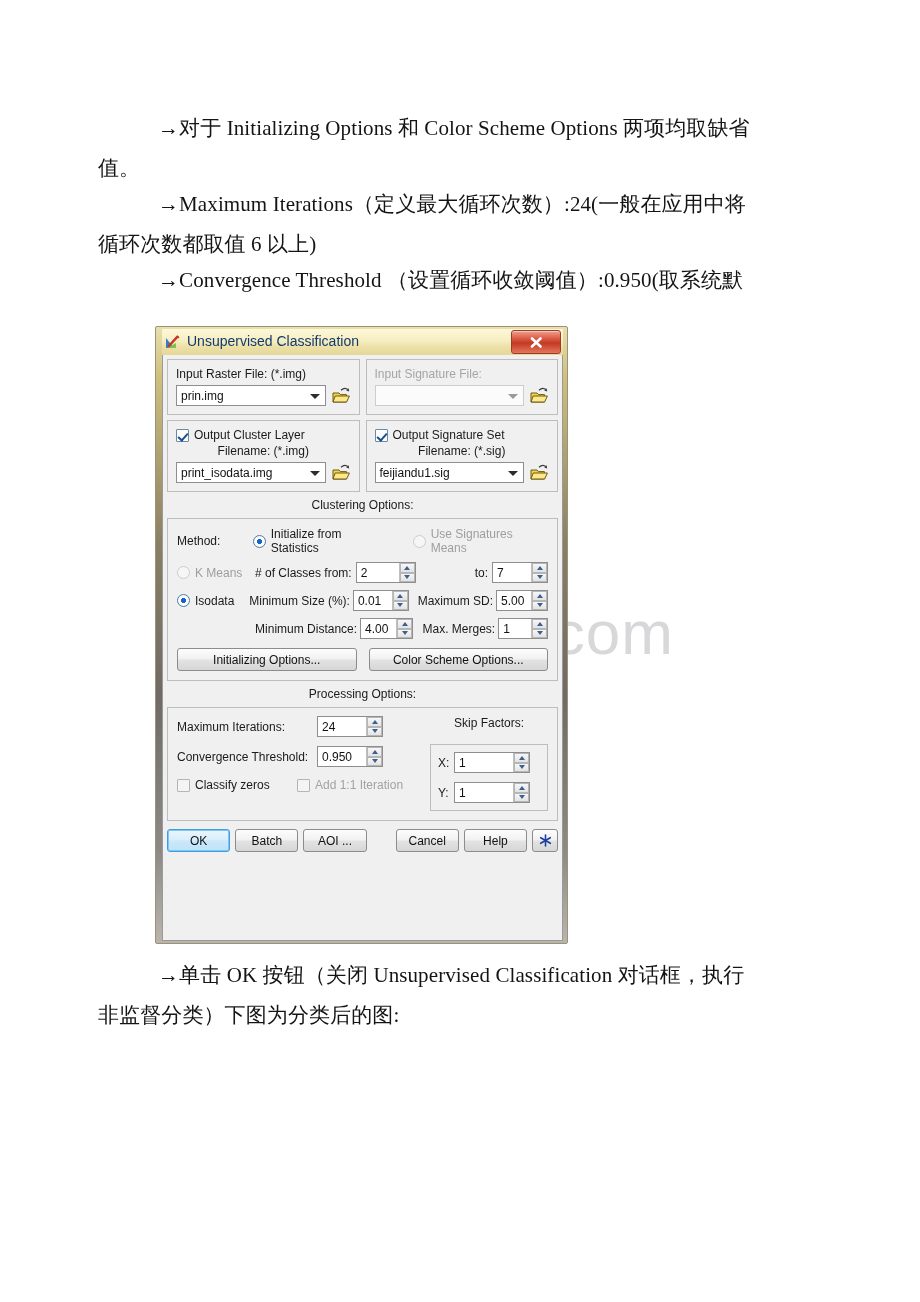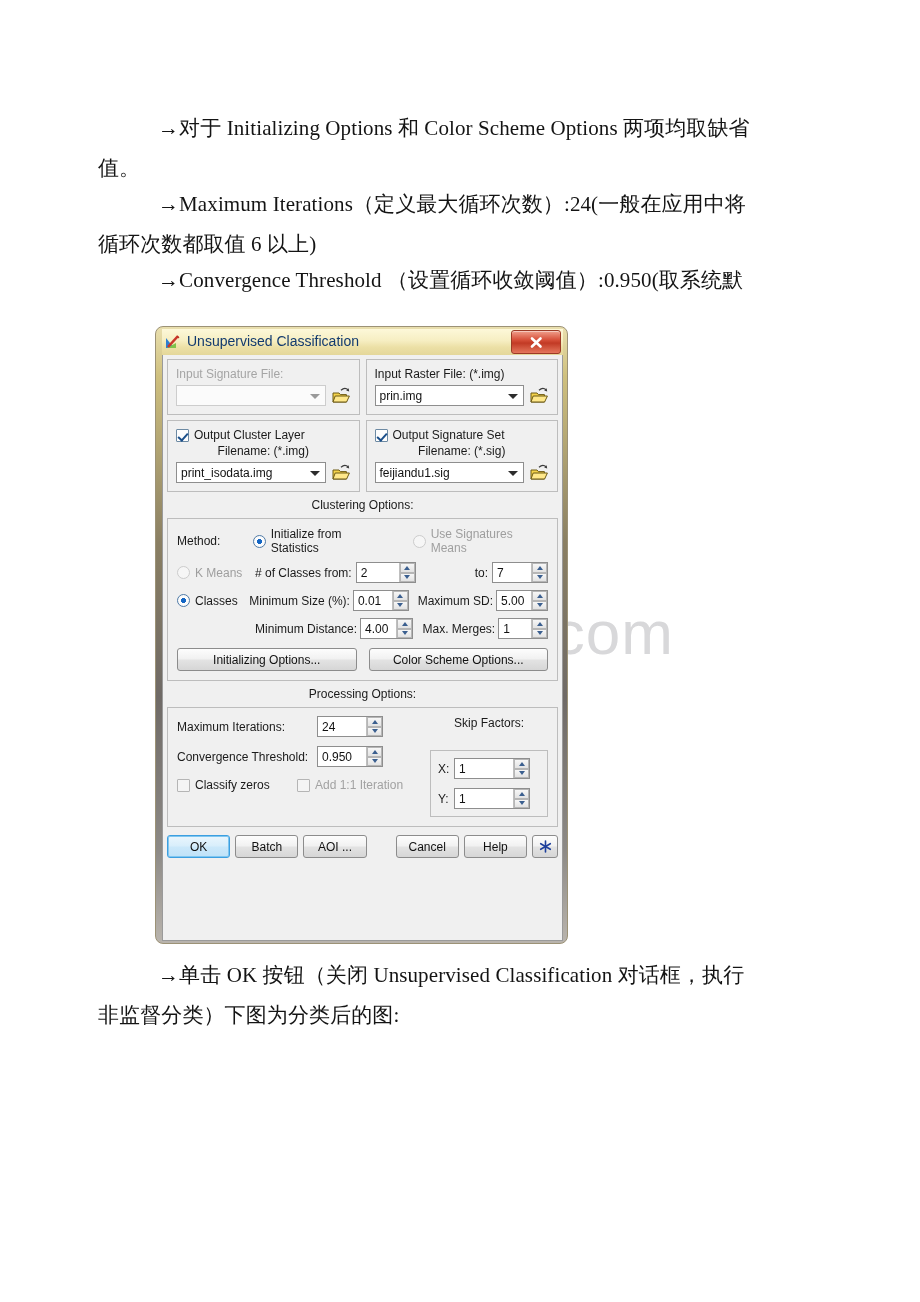--- a/index.html
+++ b/index.html
@@ -45,21 +45,21 @@
   
   .dlg-frame{
     position:absolute;
     left:155px;top:326px;
     width:413px;height:618px;
     background:linear-gradient(180deg,#e9dfae 0%,#cfc07e 8%,#8a7f63 35%,#6f6a66 60%,#8d8a86 85%,#b9b4ad 100%);
     border:1px solid #9c9276;
     box-sizing:border-box;
     padding:0;
     z-index:10;
-    border-radius:8px;
+    border-radius:2px;
   }
   .dlg-inner{
     position:absolute;
     left:6px;top:2px;
     width:401px;height:612px;
     box-sizing:border-box;
   }
 
   
   .titlebar{
@@ -273,54 +273,54 @@
         <svg width="15" height="13" viewBox="0 0 15 13">
           <path d="M3,2.5 L11.5,10.5 M11.5,2.5 L3,10.5" stroke="#ffffff" stroke-width="2.6" stroke-linecap="round"></path>
         </svg>
       </span>
     </div>
 
     <div class="dlg-body">
 
       <div class="row2">
         <div class="grp half">
+          <span class="lbl">Input Raster File: (*.img)</span>
+          <div class="combo-row">
+            <div class="combo">
+              <span class="cval">prin.img</span>
+              <i class="carrow"></i>
+            </div>
+            <span class="folder">
+              <svg width="19" height="17" viewBox="0 0 19 17">
+                <path d="M9,3.2 C11.6,1.0 14.4,1.3 16,2.8" stroke="#3c3c3c" stroke-width="1.3" fill="none"></path>
+                <path d="M16.6,1.3 L17.2,4.4 L14.2,3.6 Z" fill="#3c3c3c"></path>
+                <path d="M1,6 L7,6 L8.4,7.6 L14.4,7.6 L14.4,15 L1,15 Z" fill="#f4d24a" stroke="#6d5a14" stroke-width="1"></path>
+                <path d="M3.2,9 L17.4,9 L14.6,15 L1,15 Z" fill="#ffe88a" stroke="#6d5a14" stroke-width="1"></path>
+              </svg>
+            </span>
+          </div>
+        </div>
+
+        <div class="grp half">
           <span class="lbl dim">Input Signature File:</span>
           <div class="combo-row">
             <div class="combo dim">
               <span class="cval"></span>
               <i class="carrow"></i>
             </div>
             <span class="folder">
               <svg width="19" height="17" viewBox="0 0 19 17">
                 <path d="M9,3.2 C11.6,1.0 14.4,1.3 16,2.8" stroke="#3c3c3c" stroke-width="1.3" fill="none"></path>
                 <path d="M16.6,1.3 L17.2,4.4 L14.2,3.6 Z" fill="#3c3c3c"></path>
                 <path d="M1,6 L7,6 L8.4,7.6 L14.4,7.6 L14.4,15 L1,15 Z" fill="#f4d24a" stroke="#6d5a14" stroke-width="1"></path>
                 <path d="M3.2,9 L17.4,9 L14.6,15 L1,15 Z" fill="#ffe88a" stroke="#6d5a14" stroke-width="1"></path>
               </svg>
             </span>
           </div>
         </div>
-
-        <div class="grp half">
-          <span class="lbl">Input Raster File: (*.img)</span>
-          <div class="combo-row">
-            <div class="combo">
-              <span class="cval">prin.img</span>
-              <i class="carrow"></i>
-            </div>
-            <span class="folder">
-              <svg width="19" height="17" viewBox="0 0 19 17">
-                <path d="M9,3.2 C11.6,1.0 14.4,1.3 16,2.8" stroke="#3c3c3c" stroke-width="1.3" fill="none"></path>
-                <path d="M16.6,1.3 L17.2,4.4 L14.2,3.6 Z" fill="#3c3c3c"></path>
-                <path d="M1,6 L7,6 L8.4,7.6 L14.4,7.6 L14.4,15 L1,15 Z" fill="#f4d24a" stroke="#6d5a14" stroke-width="1"></path>
-                <path d="M3.2,9 L17.4,9 L14.6,15 L1,15 Z" fill="#ffe88a" stroke="#6d5a14" stroke-width="1"></path>
-              </svg>
-            </span>
-          </div>
-        </div>
       </div>
 
       <div class="row2" style="margin-top:5px;">
         <div class="grp half">
           <div class="chk-row">
             <span class="cbox checked"></span>
             <span>Output Cluster Layer</span>
           </div>
           <span class="lbl center">Filename: (*.img)</span>
           <div class="combo-row">
@@ -405,21 +405,21 @@
                   <span class="sb dn">
                     <i></i>
                   </span>
                 </span>
           </span>
         </div>
 
         <div style="display:flex;align-items:center;margin-top:7px;">
           <span class="rad-row" style="width:78px;">
             <span class="rad on"></span>
-            <span>Classes</span>
+            <span>Isodata</span>
           </span>
           <span class="grid-lbl">Minimum Size (%):</span>
           <span class="spin" style="width:60px;margin-left:3px;">
             <span class="sval">0.01</span>
             <span class="sbtns">
                   <span class="sb up">
                     <i></i>
                   </span>
                   <span class="sb dn">
                     <i></i>
@@ -513,21 +513,21 @@
               <span>Classify zeros</span>
             </span>
             <span class="chk-row dimtext" style="margin-bottom:0;">
               <span class="cbox grey"></span>
               <span class="dimtext">Add 1:1 Iteration</span>
             </span>
           </div>
         </div>
 
         <div style="width:118px;margin-left:6px;">
-          <div class="lbl center" style="margin-bottom:20px;">Skip Factors:</div>
+          <div class="lbl center" style="margin-bottom:14px;">Skip Factors:</div>
           <div style="border:1px solid #bdbdbd;padding:7px 7px;">
             <div style="display:flex;align-items:center;">
               <span class="grid-lbl" style="width:16px;">X:</span>
               <span class="spin" style="width:76px;">
                 <span class="sval">1</span>
                 <span class="sbtns">
                       <span class="sb up">
                         <i></i>
                       </span>
                       <span class="sb dn">

